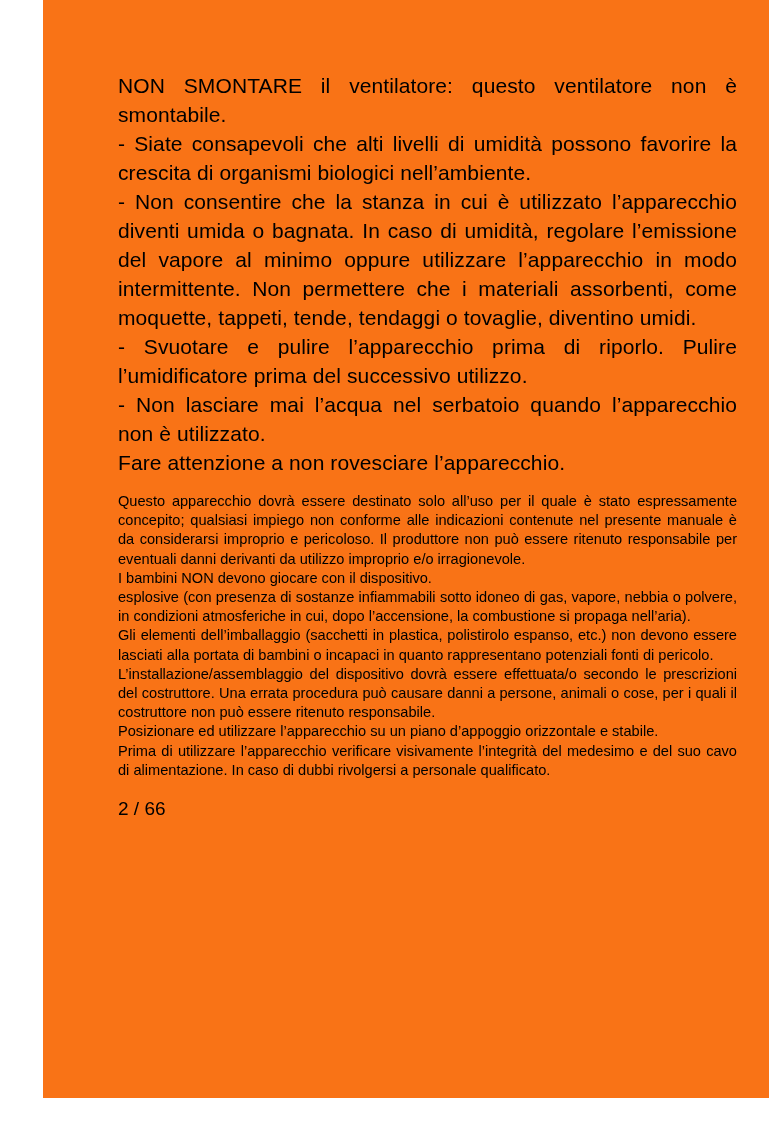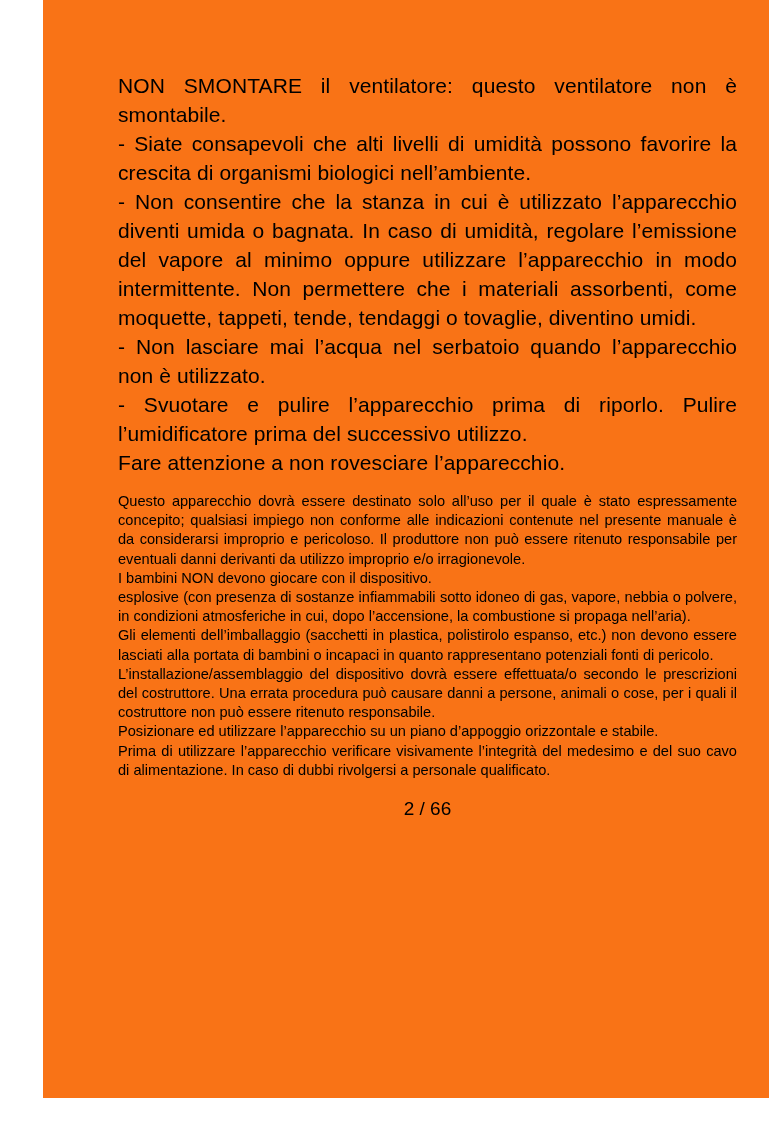--- a/index.html
+++ b/index.html
@@ -35,34 +35,33 @@
   .small-block p {
     margin: 0;
     font-size: 14.6px;
     line-height: 19.2px;
     text-align: justify;
   }
   .page-number {
     margin-top: 17px;
     font-size: 19px;
     line-height: 23px;
-    text-align: center;
   }
 </style>
 </head>
 <body>
 
 <div class="page">
 
   <div class="large-block">
     <p>NON SMONTARE il ventilatore: questo ventilatore non è smontabile.</p>
     <p>- Siate consapevoli che alti livelli di umidità possono favorire la crescita di organismi biologici nell’ambiente.</p>
     <p>- Non consentire che la stanza in cui è utilizzato l’apparecchio diventi umida o bagnata. In caso di umidità, regolare l’emissione del vapore al minimo oppure utilizzare l’apparecchio in modo intermittente. Non permettere che i materiali assorbenti, come moquette, tappeti, tende, tendaggi o tovaglie, diventino umidi.</p>
+    <p>- Svuotare e pulire l’apparecchio prima di riporlo. Pulire l’umidificatore prima del successivo utilizzo.</p>
     <p>- Non lasciare mai l’acqua nel serbatoio quando l’apparecchio non è utilizzato.</p>
-    <p>- Svuotare e pulire l’apparecchio prima di riporlo. Pulire l’umidificatore prima del successivo utilizzo.</p>
     <p>Fare attenzione a non rovesciare l’apparecchio.</p>
   </div>
 
   <div class="small-block">
     <p>Questo apparecchio dovrà essere destinato solo all’uso per il quale è stato espressamente concepito; qualsiasi impiego non conforme alle indicazioni contenute nel presente manuale è da considerarsi improprio e pericoloso. Il produttore non può essere ritenuto responsabile per eventuali danni derivanti da utilizzo improprio e/o irragionevole.</p>
     <p>I bambini NON devono giocare con il dispositivo.</p>
     <p>esplosive (con presenza di sostanze infiammabili sotto idoneo di gas, vapore, nebbia o polvere, in condizioni atmosferiche in cui, dopo l’accensione, la combustione si propaga nell’aria).</p>
     <p>Gli elementi dell’imballaggio (sacchetti in plastica, polistirolo espanso, etc.) non devono essere lasciati alla portata di bambini o incapaci in quanto rappresentano potenziali fonti di pericolo.</p>
     <p>L’installazione/assemblaggio del dispositivo dovrà essere effettuata/o secondo le prescrizioni del costruttore. Una errata procedura può causare danni a persone, animali o cose, per i quali il costruttore non può essere ritenuto responsabile.</p>
     <p>Posizionare ed utilizzare l’apparecchio su un piano d’appoggio orizzontale e stabile.</p>

